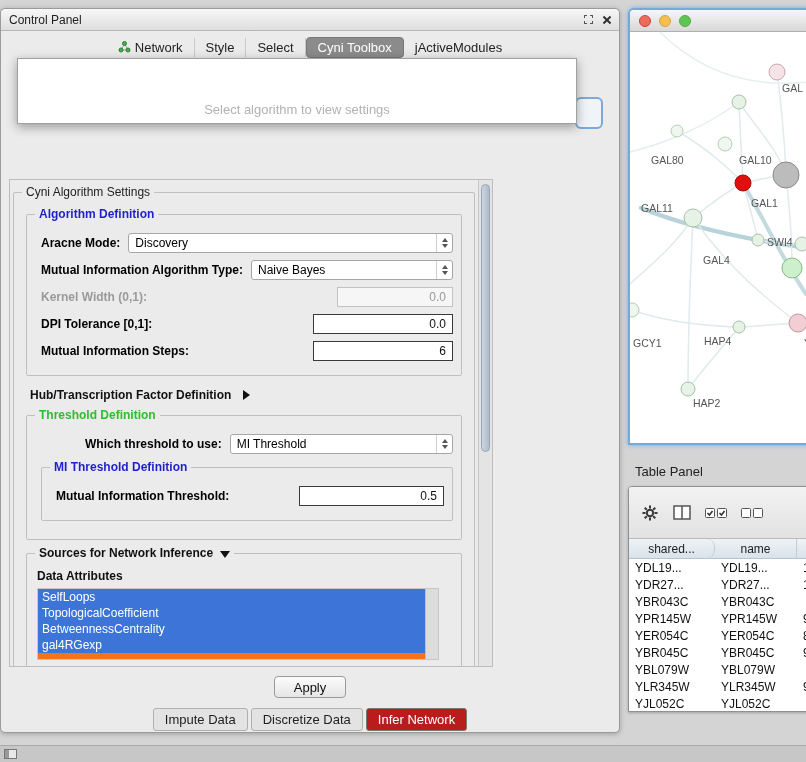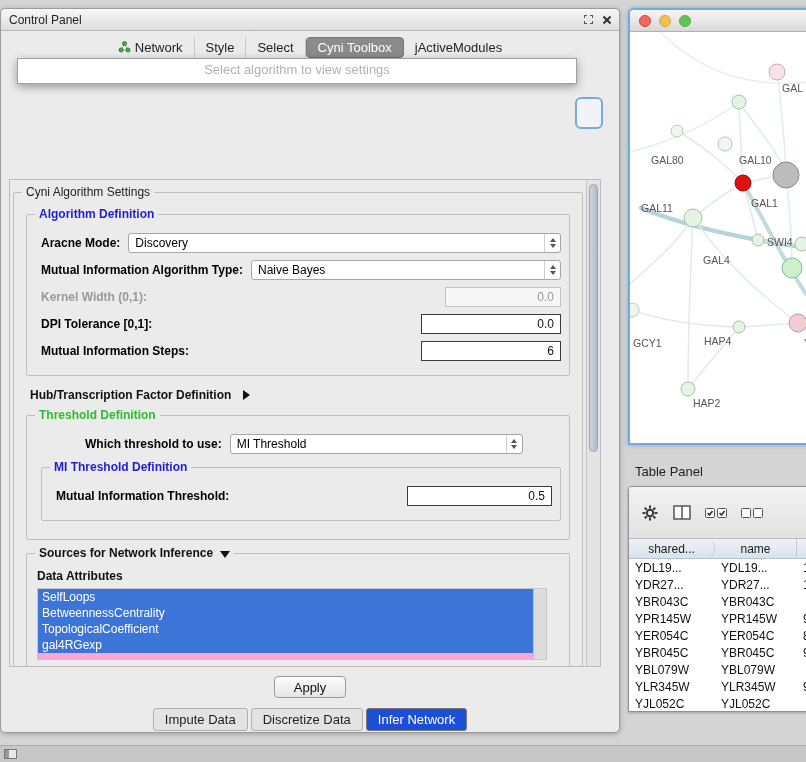--- a/index.html
+++ b/index.html
@@ -28,26 +28,26 @@
   .tab.selected { background:#8b8b8b; color:#fff; border-radius:4px; border:1px solid #787878; }
 
   
   .focus-box { position:absolute; left:574px; top:88px; width:28px; height:32px;
                background:#f0f4f8; border:2px solid #7aa9da; border-radius:6px; z-index:5; }
 
   
   .algo-popup { position:absolute; left:16px; top:49px; width:560px; background:#fff;
                 border:1px solid #a0a0a0; box-shadow:0 3px 10px rgba(0,0,0,.35);
                 z-index:50; padding:2px 0 4px 0; font-size:13px; }
-  .algo-header { color:#b2b2b2; text-align:center; height:18px; line-height:18px; }
+  .algo-header { color:#b2b2b2; text-align:center; height:18px; line-height:18px;margin-top:40px; }
   .algo-item { height:16px; line-height:16px; padding:0 6px; color:#000; white-space:nowrap; }
   .algo-item.bold { font-weight:bold; }
 
   
-  .scrollpane { position:absolute; left:8px; top:170px; width:592px; height:488px;
+  .scrollpane { position:absolute; left:8px; top:170px; width:484px; height:488px;
                 border:1px solid #bdbdbd; background:#ebebeb; overflow:hidden; }
   .settings-inner { position:absolute; left:0; top:0; right:14px; bottom:0; overflow:hidden; }
   .v-scrollbar { position:absolute; right:0; top:0; bottom:0; width:14px; background:#e4e4e4;
                  border-left:1px solid #c6c6c6; }
   .v-scrollbar .thumb { position:absolute; left:2px; top:4px; width:9px; height:268px;
                  background:linear-gradient(90deg,#cdd6e0,#aebbc9); border:1px solid #98a5b4; border-radius:5px; }
 
   .group { position:relative; border:1px solid #bfbfbf; border-radius:2px;
            margin:13px 8px 10px 8px; padding:11px 0 8px 6px; }
   .group-title { position:absolute; top:-8px; left:8px; background:#ebebeb; padding:0 4px;
@@ -79,32 +79,32 @@
           background:#f3f3f3; margin-left:auto; }
 
   .hub-row { display:flex; align-items:center; margin:12px 8px 10px 12px; font-size:12px; font-weight:bold; }
   .tri-right { width:0; height:0; border-top:5px solid transparent; border-bottom:5px solid transparent;
                border-left:7px solid #111; margin-left:12px; display:inline-block; }
   .tri-down  { width:0; height:0; border-left:5px solid transparent; border-right:5px solid transparent;
                border-top:7px solid #111; display:inline-block; margin-left:7px; vertical-align:-1px; }
 
   .indent { margin-left:44px; }
   .attr-label { font-size:12px; font-weight:bold; margin:4px 0 5px 4px; }
-  .attr-list { position:relative; margin:0 22px 2px 4px; border:1px solid #c6c6c6; background:#f9a8d4;
+  .attr-list { position:relative; margin:0 22px 2px 4px; border:1px solid #c6c6c6; background:#f97316;
                height:72px; overflow:hidden; padding-right:13px; }
   .attr-item { height:16px; line-height:16px; background:#3d74d8; color:#fff; font-size:12px; padding-left:4px; }
   .list-scrollbar { position:absolute; right:0; top:0; bottom:0; width:13px; background:#dcdcdc;
                     border-left:1px solid #c0c0c0; }
 
   .apply-btn { position:absolute; left:50%; transform:translateX(-50%); top:667px; width:72px; height:22px;
                background:linear-gradient(#fcfcfc,#e5e5e5); border:1px solid #9a9a9a; border-radius:4px;
                font-size:13px; display:flex; align-items:center; justify-content:center; }
   .bottom-tabs { position:absolute; left:0; right:0; top:699px; display:flex; justify-content:center; gap:3px; }
   .btab { padding:3px 11px; font-size:13px; background:#e3e3e3; border:1px solid #b0b0b0; border-radius:3px; color:#222; }
-  .btab.selected { background:#1d4ed8; border-color:#787878; color:#fff; }
+  .btab.selected { background:#b91c1c; border-color:#787878; color:#fff; }
 
   
   .net-window { position:absolute; left:628px; top:8px; width:200px; height:437px; background:#fff;
                 border:2px solid #79a8d8; border-radius:6px 6px 0 0; box-shadow:0 0 5px #79a8d8; }
   .net-titlebar { height:22px; background:linear-gradient(#f6f6f6,#d8d8d8); border-bottom:1px solid #b0b0b0;
                   border-radius:4px 4px 0 0; display:flex; align-items:center; padding:0 9px; gap:8px; }
   .light { width:12px; height:12px; border-radius:50%; display:inline-block; }
   .light.red    { background:#ed6a5e; border:1px solid #d04437; }
   .light.yellow { background:#f5bf4f; border:1px solid #d6a243; }
   .light.green  { background:#61c555; border:1px solid #58a942; }
@@ -258,22 +258,22 @@
             </div>
           </div>
 
           <div class="group sources-group">
             <span class="group-title title-dark" style="font-weight:bold;color:#111;">
               <span>Sources for Network Inference</span><span class="tri-down"></span>
             </span>
             <div class="attr-label">Data Attributes</div>
             <div class="attr-list">
               <div class="attr-item">SelfLoops</div>
+                <div class="attr-item">TopologicalCoefficient</div>
                 <div class="attr-item">BetweennessCentrality</div>
-                <div class="attr-item">TopologicalCoefficient</div>
                 <div class="attr-item">gal4RGexp</div>
                 <div class="list-scrollbar"></div>
             </div>
           </div>
 
         </div>
       </div>
       <div class="v-scrollbar">
         <div class="thumb"></div>
       </div>

